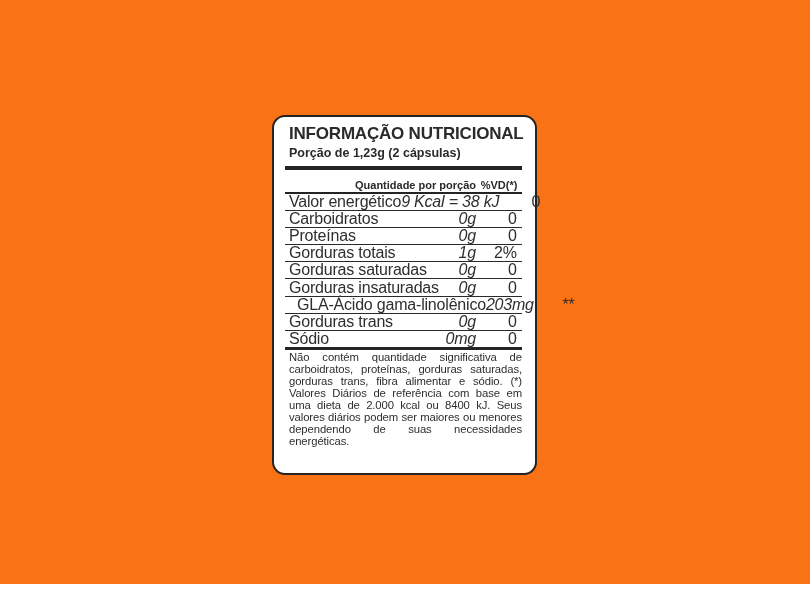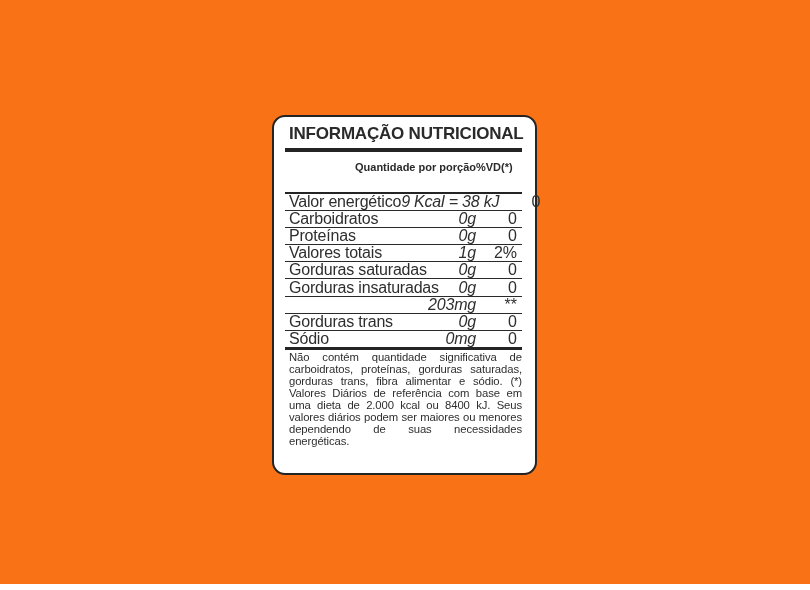--- a/index.html
+++ b/index.html
@@ -51,30 +51,30 @@
     margin-top: 6px;
   }
   .bar-med {
     height: 2.5px;
     background: #242424;
   }
   .head-row {
     display: flex;
     align-items: flex-end;
     height: 21px;
-    padding-bottom: 19px;
+    padding-bottom: 1px;
     font-size: 11px;
     font-weight: bold;
     color: #2a2a2a;
   }
   .head-spacer { flex: 1; }
   .head-qty { text-align: right; white-space: nowrap; }
   .head-vd {
     flex: 0 0 46px;
-    text-align: left;
+    text-align: center;
     white-space: nowrap;
   }
   .t-row {
     display: flex;
     align-items: center;
     height: 16.1px;
     line-height: 16px;
     border-bottom: 1.4px solid #2a2a2a;
     font-size: 16px;
     color: #2e2e2e;
@@ -119,20 +119,21 @@
     letter-spacing: -0.1px;
   }
 </style>
 </head>
 <body>
 
 <div class="stage">
   <div class="label-box">
 
     <div class="nf-title">INFORMAÇÃO NUTRICIONAL</div>
+    <div class="nf-serving">Porção de 1,23g (2 cápsulas)</div>
 
     <div class="bar-thick"></div>
 
     <div class="head-row">
       <div class="head-spacer"></div>
       <div class="head-qty">Quantidade por porção</div>
       <div class="head-vd">%VD(*)</div>
     </div>
 
     <div class="bar-med"></div>
@@ -147,35 +148,36 @@
         <div class="c-name">Carboidratos</div>
         <div class="c-qty">0g</div>
         <div class="c-vd">0</div>
       </div>
       <div class="t-row">
         <div class="c-name">Proteínas</div>
         <div class="c-qty">0g</div>
         <div class="c-vd">0</div>
       </div>
       <div class="t-row">
-        <div class="c-name">Valores totais</div>
+        <div class="c-name">Gorduras totais</div>
         <div class="c-qty">1g</div>
         <div class="c-vd">2%</div>
       </div>
       <div class="t-row">
         <div class="c-name">Gorduras saturadas</div>
         <div class="c-qty">0g</div>
         <div class="c-vd">0</div>
       </div>
       <div class="t-row">
         <div class="c-name">Gorduras insaturadas</div>
         <div class="c-qty">0g</div>
         <div class="c-vd">0</div>
       </div>
       <div class="t-row">
+        <div class="c-name indent">GLA-Ácido gama-linolênico</div>
         <div class="c-qty">203mg</div>
         <div class="c-vd">**</div>
       </div>
       <div class="t-row">
         <div class="c-name">Gorduras trans</div>
         <div class="c-qty">0g</div>
         <div class="c-vd">0</div>
       </div>
       <div class="t-row last">
         <div class="c-name">Sódio</div>

